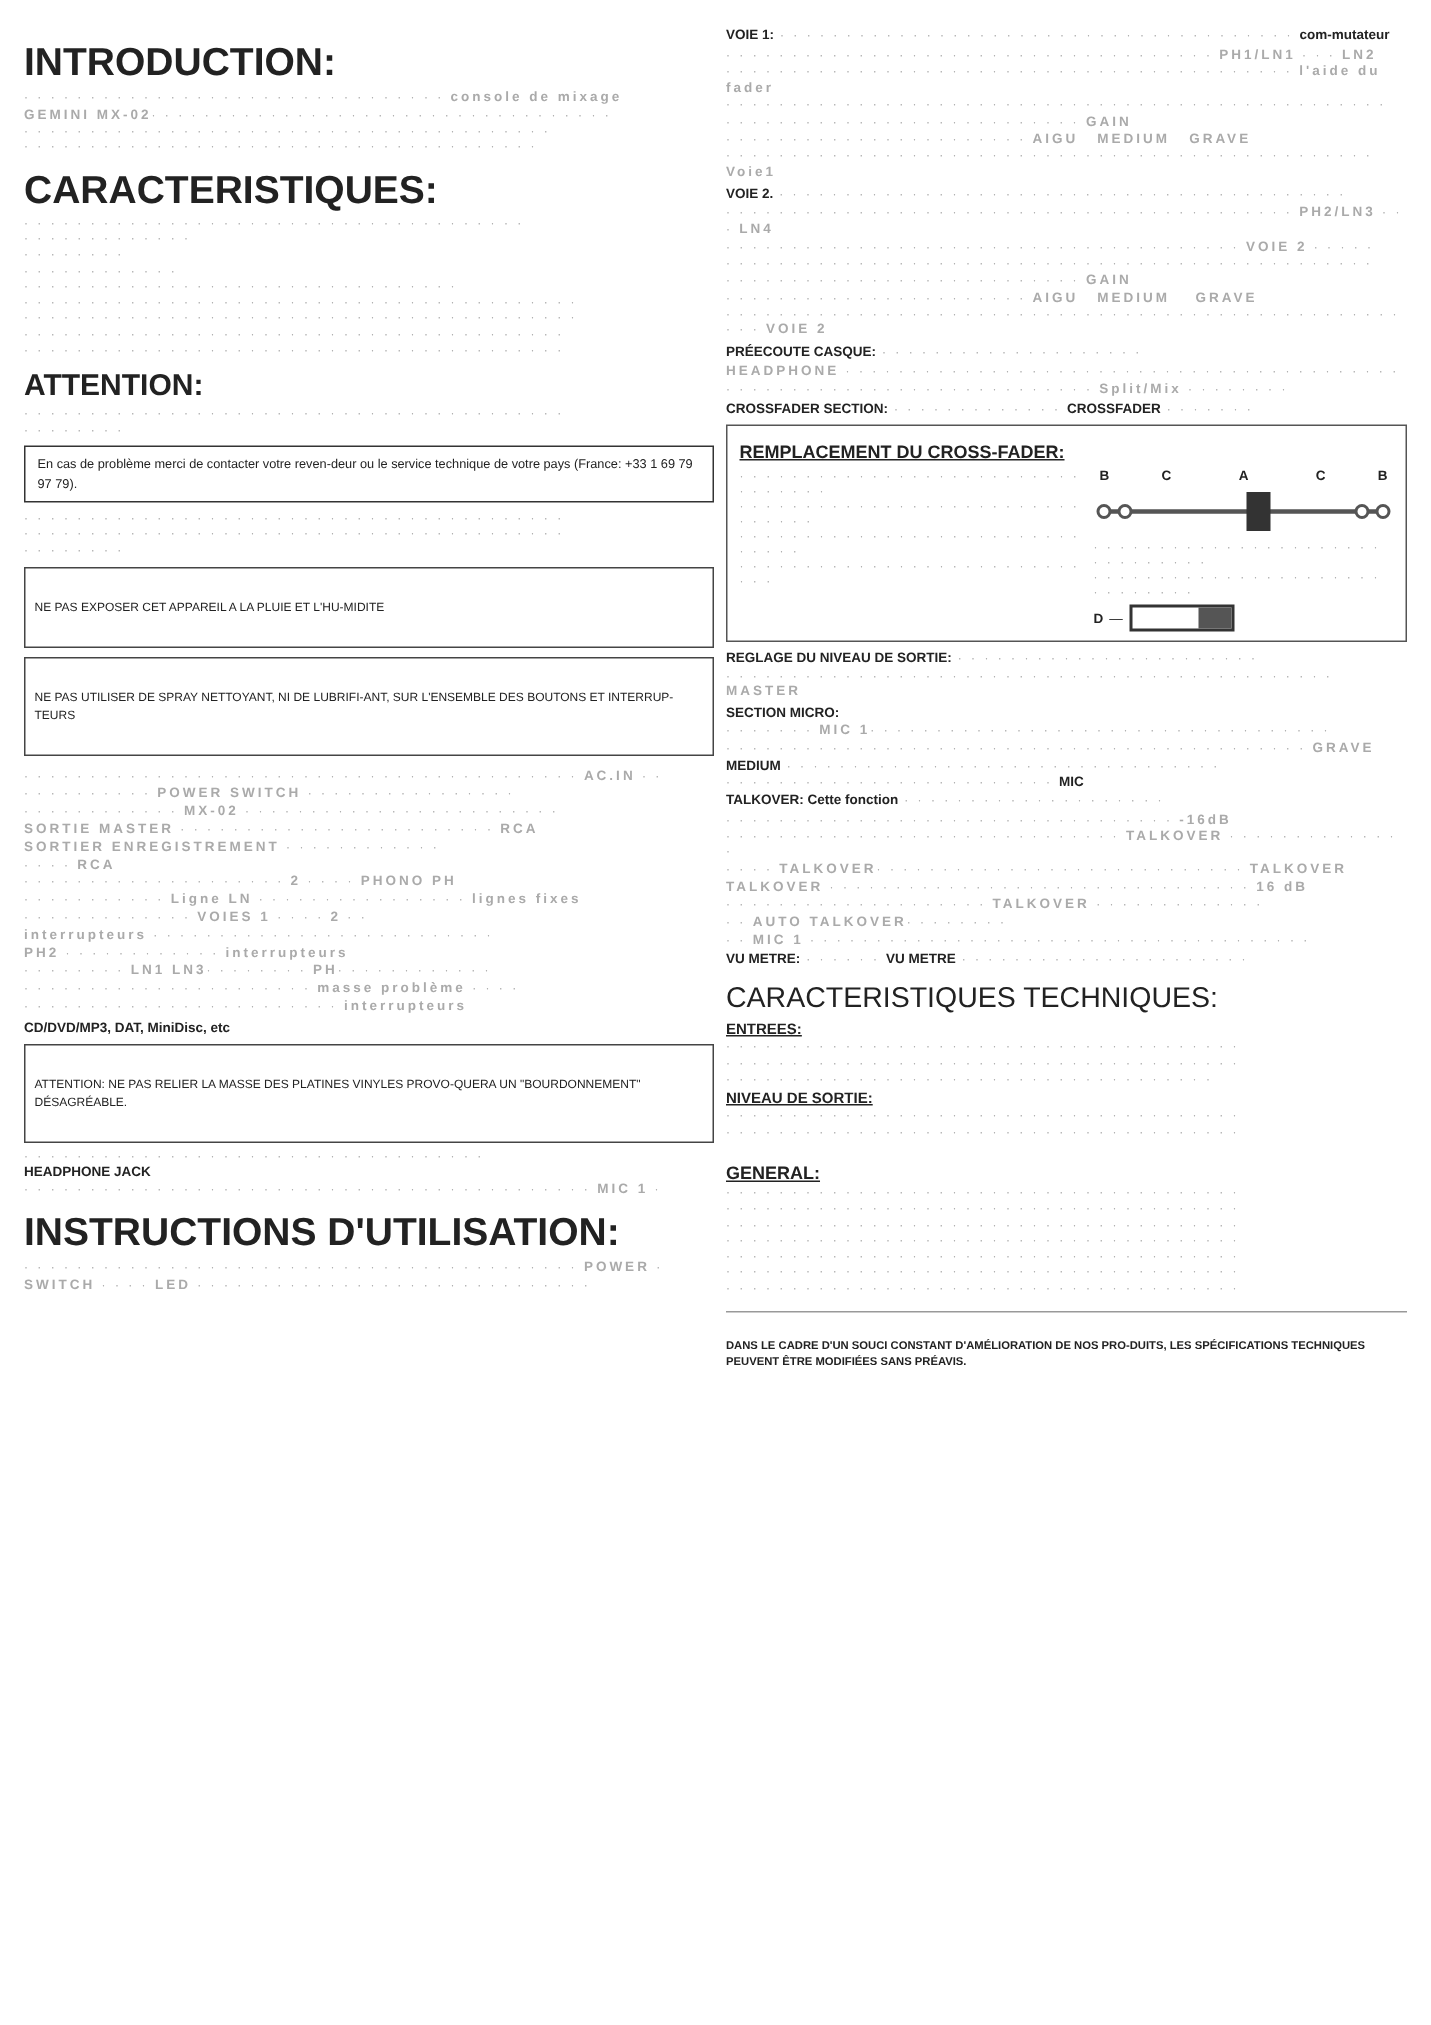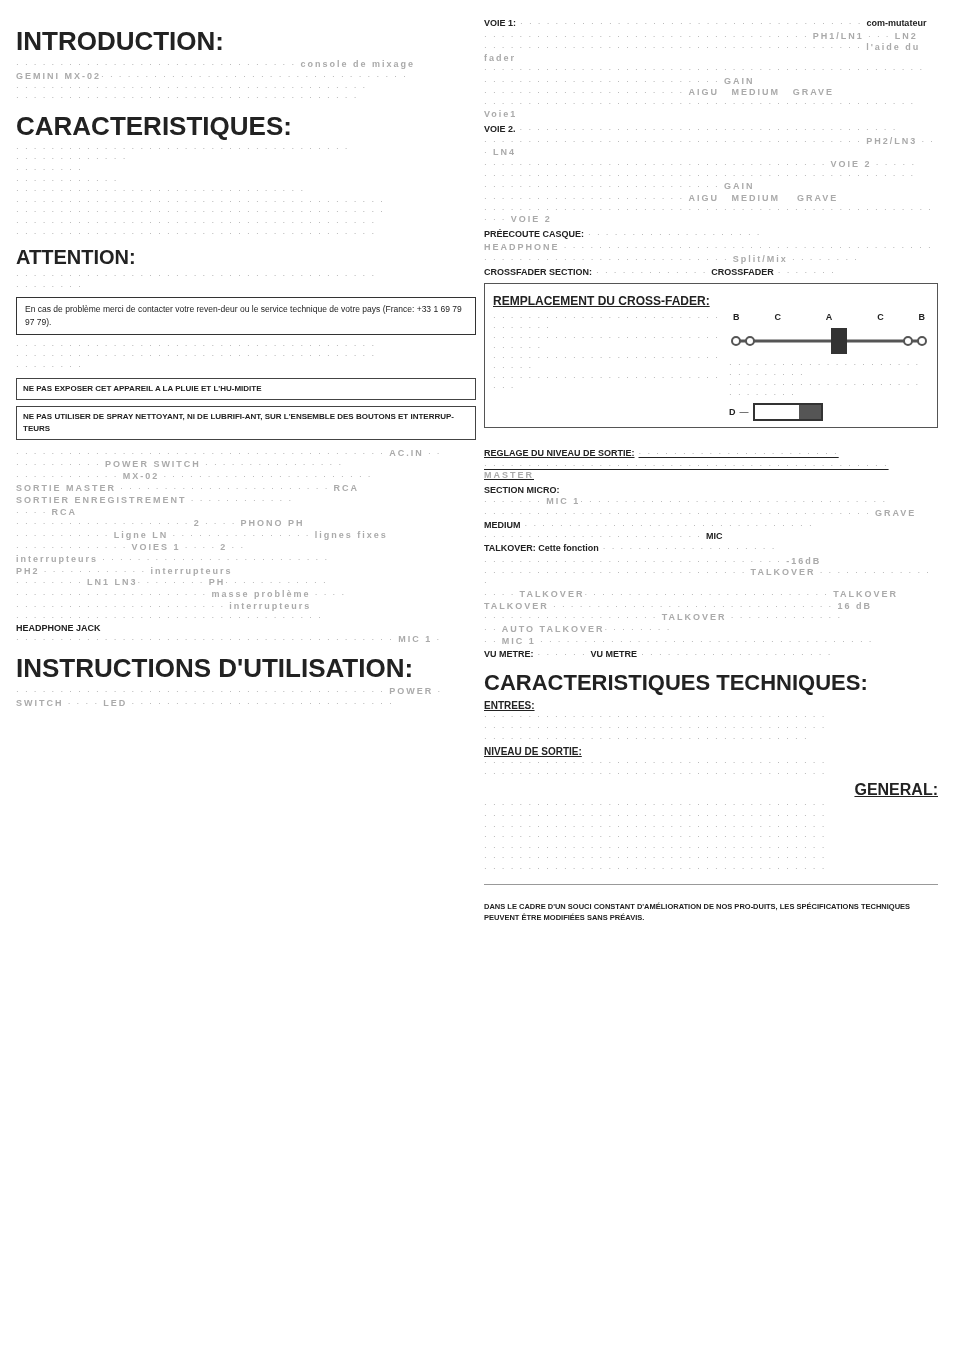--- a/index.html
+++ b/index.html
@@ -43,25 +43,25 @@
     .section-gap { margin-top: 8px; }
     .border-box {
       border: 1px solid #333;
       padding: 5px 8px;
       margin: 6px 0;
       font-size: 8.5px;
       line-height: 1.5;
     }
     .warning-box {
       border: 1px solid #444;
-      padding: 4px 6px;
+      padding: 20px 6px;
       margin: 6px 0 4px 0;
       font-size: 8px;
       line-height: 1.5;
-      font-weight: bold;
+      font-weight: normal;
     }
     .sub-heading {
       font-size: 12px;
       font-weight: bold;
       text-decoration: underline;
       margin-top: 4px;
       margin-bottom: 1px;
     }
     .dot-row {
       font-size: 8px;
@@ -78,22 +78,22 @@
     }
     .cue-box {
       display: inline-block;
       border: 1px solid #555;
       padding: 1px 6px;
       font-size: 9px;
       font-weight: bold;
       margin: 1px 4px;
     }
     .tech-title {
-      font-size: 22px;
-      font-weight: bold;
+      font-size: 19px;
+      font-weight: normal;
       margin-top: 10px;
       margin-bottom: 2px;
     }
   </style>
 </head>
 <body>
 
 <div class="page">
 
   <div class="left-col">
@@ -145,20 +145,26 @@
       <div class="dot-row"><span class="bold-label">SORTIER ENREGISTREMENT</span> · · · · · · · · · · · ·</div>
       <div class="dot-row">· · · · <span class="bold-label">RCA</span></div>
       <div class="dot-row">· · · · · · · · · · · · · · · · · · · · <span class="bold-label">2</span> · · · · <span class="bold-label">PHONO PH</span></div>
       <div class="dot-row">· · · · · · · · · · · <span class="bold-label">Ligne LN</span> · · · · · · · · · · · · · · · · <span class="bold-label">lignes fixes</span></div>
       <div class="dot-row">· · · · · · · · · · · · · <span class="bold-label">VOIES 1</span> · · · · <span class="bold-label">2</span> · ·</div>
       <div class="dot-row"><span class="bold-label">interrupteurs</span> · · · · · · · · · · · · · · · · · · · · · · · · · ·</div>
       <div class="dot-row"><span class="bold-label">PH2</span> · · · · · · · · · · · · <span class="bold-label">interrupteurs</span></div>
       <div class="dot-row">· · · · · · · · <span class="bold-label">LN1  LN3</span>· · · · · · · · <span class="bold-label">PH</span>· · · · · · · · · · · ·</div>
       <div class="dot-row">· · · · · · · · · · · · · · · · · · · · · · <span class="bold-label">masse problème</span> · · · ·</div>
       <div class="dot-row">· · · · · · · · · · · · · · · · · · · · · · · · <span class="bold-label">interrupteurs</span></div>
+      <div style="margin-top:4px;">
+        <div class="bold-label">CD/DVD/MP3, DAT, MiniDisc, etc</div>
+        <div class="warning-box">
+          <span>ATTENTION: NE PAS RELIER LA MASSE DES PLATINES VINYLES PROVO-QUERA UN "BOURDONNEMENT" DÉSAGRÉABLE.</span>
+        </div>
+      </div>
       <div class="dot-row">· · · · · · · · · · · · · · · · · · · · · · · · · · · · · · · · · · ·</div>
       <div class="bold-label">HEADPHONE JACK</div>
       <div class="dot-row">· · · · · · · · · · · · · · · · · · · · · · · · · · · · · · · · · · · · · · · · · · · <span class="bold-label">MIC 1</span> ·</div>
     </div>
 
     <div class="section-gap">
       <div class="section-title">INSTRUCTIONS D'UTILISATION:</div>
       <div class="dot-row">· · · · · · · · · · · · · · · · · · · · · · · · · · · · · · · · · · · · · · · · · · <span class="bold-label">POWER</span> ·</div>
       <div class="dot-row"><span class="bold-label">SWITCH</span> · · · · <span class="bold-label">LED</span> · · · · · · · · · · · · · · · · · · · · · · · · · · · · · ·</div>
     </div>
@@ -252,21 +258,21 @@
               <span style="font-size:9px; margin-left:4px;">—</span>
               <div style="width:70px; height:18px; border:2px solid #333; margin-left:4px; position:relative; display:inline-block;">
                 <div style="position:absolute; right:0; top:0; bottom:0; width:22px; background:#555;"></div>
               </div>
             </div>
           </div>
         </div>
       </div>
     </div>
 
-    <div style="margin-top:20px;text-decoration:underline;">
+    <div style="margin-top:5px;">
       <div class="row-flex">
         <span class="bold-label">REGLAGE DU NIVEAU DE SORTIE:</span>
         <span class="dot-row">· · · · · · · · · · · · · · · · · · · · · · ·</span>
       </div>
       <div class="dot-row">· · · · · · · · · · · · · · · · · · · · · · · · · · · · · · · · · · · · · · · · · · · · · · <span class="bold-label">MASTER</span></div>
     </div>
 
     <div style="margin-top:4px;">
       <div class="bold-label">SECTION MICRO:</div>
       <div class="dot-row">· · · · · · · <span class="bold-label">MIC 1</span>· · · · · · · · · · · · · · · · · · · · · · · · · · · · · · · · · · ·</div>
@@ -300,21 +306,21 @@
 
     <div style="margin-top:6px;">
       <div class="tech-title">CARACTERISTIQUES TECHNIQUES:</div>
       <div class="sub-heading" style="font-size:10px;">ENTREES:</div>
       <div class="dot-row">· · · · · · · · · · · · · · · · · · · · · · · · · · · · · · · · · · · · · · ·</div>
       <div class="dot-row">· · · · · · · · · · · · · · · · · · · · · · · · · · · · · · · · · · · · · · ·</div>
       <div class="dot-row">· · · · · · · · · · · · · · · · · · · · · · · · · · · · · · · · · · · · ·</div>
       <div class="sub-heading" style="font-size:10px; margin-top:3px;">NIVEAU DE SORTIE:</div>
       <div class="dot-row">· · · · · · · · · · · · · · · · · · · · · · · · · · · · · · · · · · · · · · ·</div>
       <div class="dot-row">· · · · · · · · · · · · · · · · · · · · · · · · · · · · · · · · · · · · · · ·</div>
-      <div class="sub-heading" style="font-size:16px; margin-top:3px;text-align:right;">GENERAL:</div>
+      <div class="sub-heading" style="font-size:12px; margin-top:16px;">GENERAL:</div>
       <div class="dot-row">· · · · · · · · · · · · · · · · · · · · · · · · · · · · · · · · · · · · · · ·</div>
       <div class="dot-row">· · · · · · · · · · · · · · · · · · · · · · · · · · · · · · · · · · · · · · ·</div>
       <div class="dot-row">· · · · · · · · · · · · · · · · · · · · · · · · · · · · · · · · · · · · · · ·</div>
       <div class="dot-row">· · · · · · · · · · · · · · · · · · · · · · · · · · · · · · · · · · · · · · ·</div>
       <div class="dot-row">· · · · · · · · · · · · · · · · · · · · · · · · · · · · · · · · · · · · · · ·</div>
       <div class="dot-row">· · · · · · · · · · · · · · · · · · · · · · · · · · · · · · · · · · · · · · ·</div>
       <div class="dot-row">· · · · · · · · · · · · · · · · · · · · · · · · · · · · · · · · · · · · · · ·</div>
     </div>
 
     <div style="margin-top:10px; border-top:1px solid #999; padding-top:16px;">

